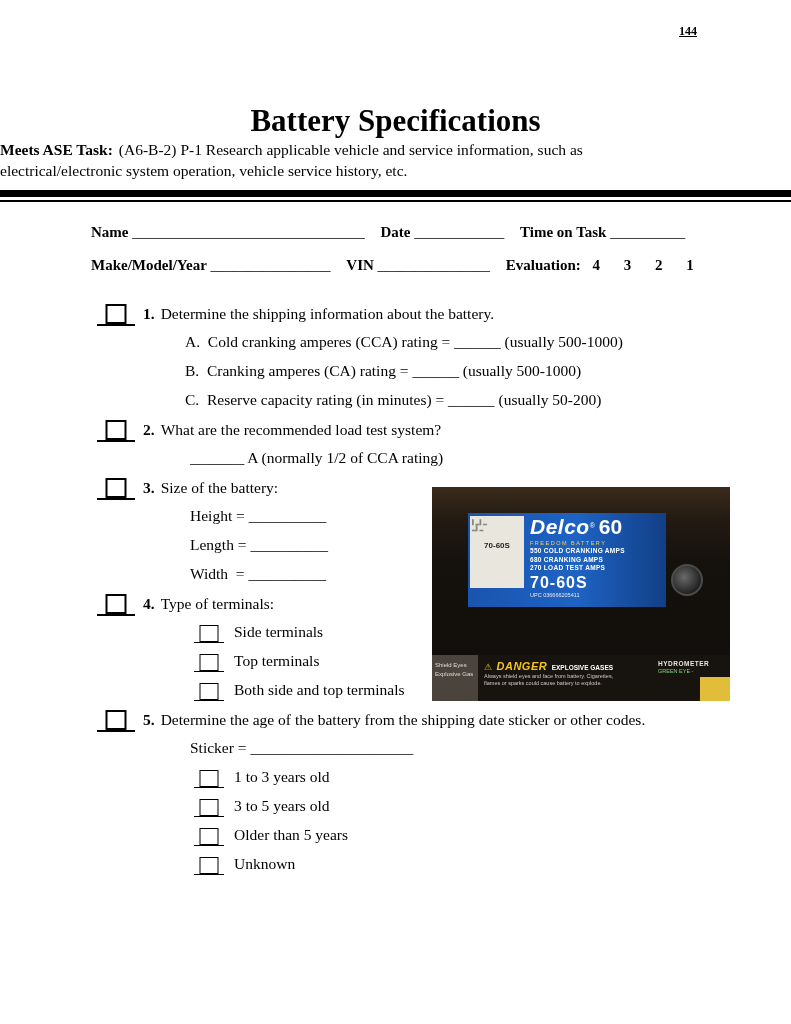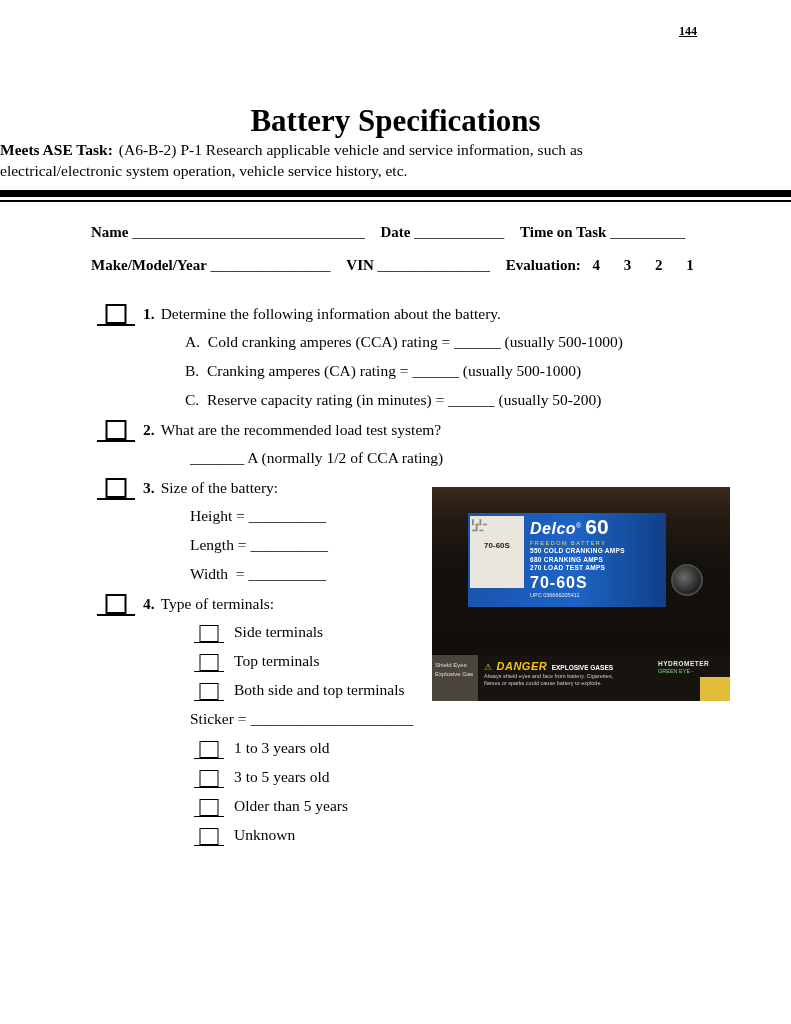--- a/index.html
+++ b/index.html
@@ -43,21 +43,21 @@
   .terminal{position:absolute;left:239px;top:77px;width:28px;height:28px;border-radius:50%;
             background:radial-gradient(circle at 40% 40%,#6a6a6a,#222 70%);border:2px solid #4c4c4c;}
   .blabel{position:absolute;left:36px;top:26px;width:198px;height:94px;
           background:linear-gradient(90deg,#1a54ae,#1e63c4 55%,#123f86);display:flex;}
   .sticker{width:54px;height:72px;background:#e9e6dd;margin:3px 0 0 2px;padding:3px 2px;
            box-sizing:border-box;color:#444;}
   .sticker .tiny{font-size:5px;line-height:6px;color:#8a877c;}
   .sticker-model{font-size:8px;font-weight:bold;color:#222;margin-top:10px;text-align:center;}
   .label-main{flex:1;color:#fff;padding:2px 4px 0 6px;}
   .brand-row{line-height:22px;white-space:nowrap;}
-  .brand{font-size:16px;font-weight:bold;font-style:italic;letter-spacing:.5px;}
+  .brand{font-size:21px;font-weight:bold;font-style:italic;letter-spacing:.5px;}
   .reg{font-size:7px;vertical-align:super;}
   .brand-size{font-size:21px;font-weight:bold;margin-left:4px;text-align:right;}
   .brand-sub{font-size:5.5px;letter-spacing:1.5px;color:#ffd23a;line-height:7px;}
   .spec{font-size:6.5px;font-weight:bold;line-height:8.5px;letter-spacing:.3px;}
   .model{font-size:16px;font-weight:bold;letter-spacing:1px;line-height:18px;margin-top:1px;}
   .upc{font-size:5.5px;line-height:7px;color:#e8e8e8;}
 
   .warn-strip{position:absolute;left:0;bottom:0;width:298px;height:46px;background:#17130e;display:flex;}
   .warn-left{width:46px;background:#4a443c;color:#ddd;font-size:6px;line-height:9px;
              padding:6px 2px 0 3px;box-sizing:border-box;}
@@ -103,21 +103,21 @@
       <span class="lbl sp">VIN</span>
       <span class="blank">_______________</span>
       <span class="lbl sp">Evaluation:</span>
       <span class="eval-scale">4 3 2 1</span>
     </div>
   </div>
 
   <div class="items">
 
     <div class="line">
-      <span class="chkline"><span class="box"></span></span><span class="num">1.</span><span>Determine the following information about the battery.</span>
+      <span class="chkline"><span class="box"></span></span><span class="num">1.</span><span>Determine the shipping information about the battery.</span>
     </div>
     <div class="line ind-a">A.&nbsp; Cold cranking amperes (CCA) rating = ______ (usually 500-1000)</div>
     <div class="line ind-a">B.&nbsp; Cranking amperes (CA) rating = ______ (usually 500-1000)</div>
     <div class="line ind-a">C.&nbsp; Reserve capacity rating (in minutes) = ______ (usually 50-200)</div>
 
     <div class="line">
       <span class="chkline"><span class="box"></span></span><span class="num">2.</span><span>What are the recommended load test system?</span>
     </div>
     <div class="line ind-b">_______ A (normally 1/2 of CCA rating)</div>
 
@@ -134,20 +134,23 @@
     <div class="line ind-c">
       <span class="optline"><span class="box"></span></span><span>Side terminals</span>
     </div>
     <div class="line ind-c">
       <span class="optline"><span class="box"></span></span><span>Top terminals</span>
     </div>
     <div class="line ind-c">
       <span class="optline"><span class="box"></span></span><span>Both side and top terminals</span>
     </div>
 
+    <div class="line">
+      <span class="chkline"><span class="box"></span></span><span class="num">5.</span><span>Determine the age of the battery from the shipping date sticker or other codes.</span>
+    </div>
     <div class="line ind-b">Sticker = _____________________</div>
     <div class="line ind-c">
       <span class="optline"><span class="box"></span></span><span>1 to 3 years old</span>
     </div>
     <div class="line ind-c">
       <span class="optline"><span class="box"></span></span><span>3 to 5 years old</span>
     </div>
     <div class="line ind-c">
       <span class="optline"><span class="box"></span></span><span>Older than 5 years</span>
     </div>

